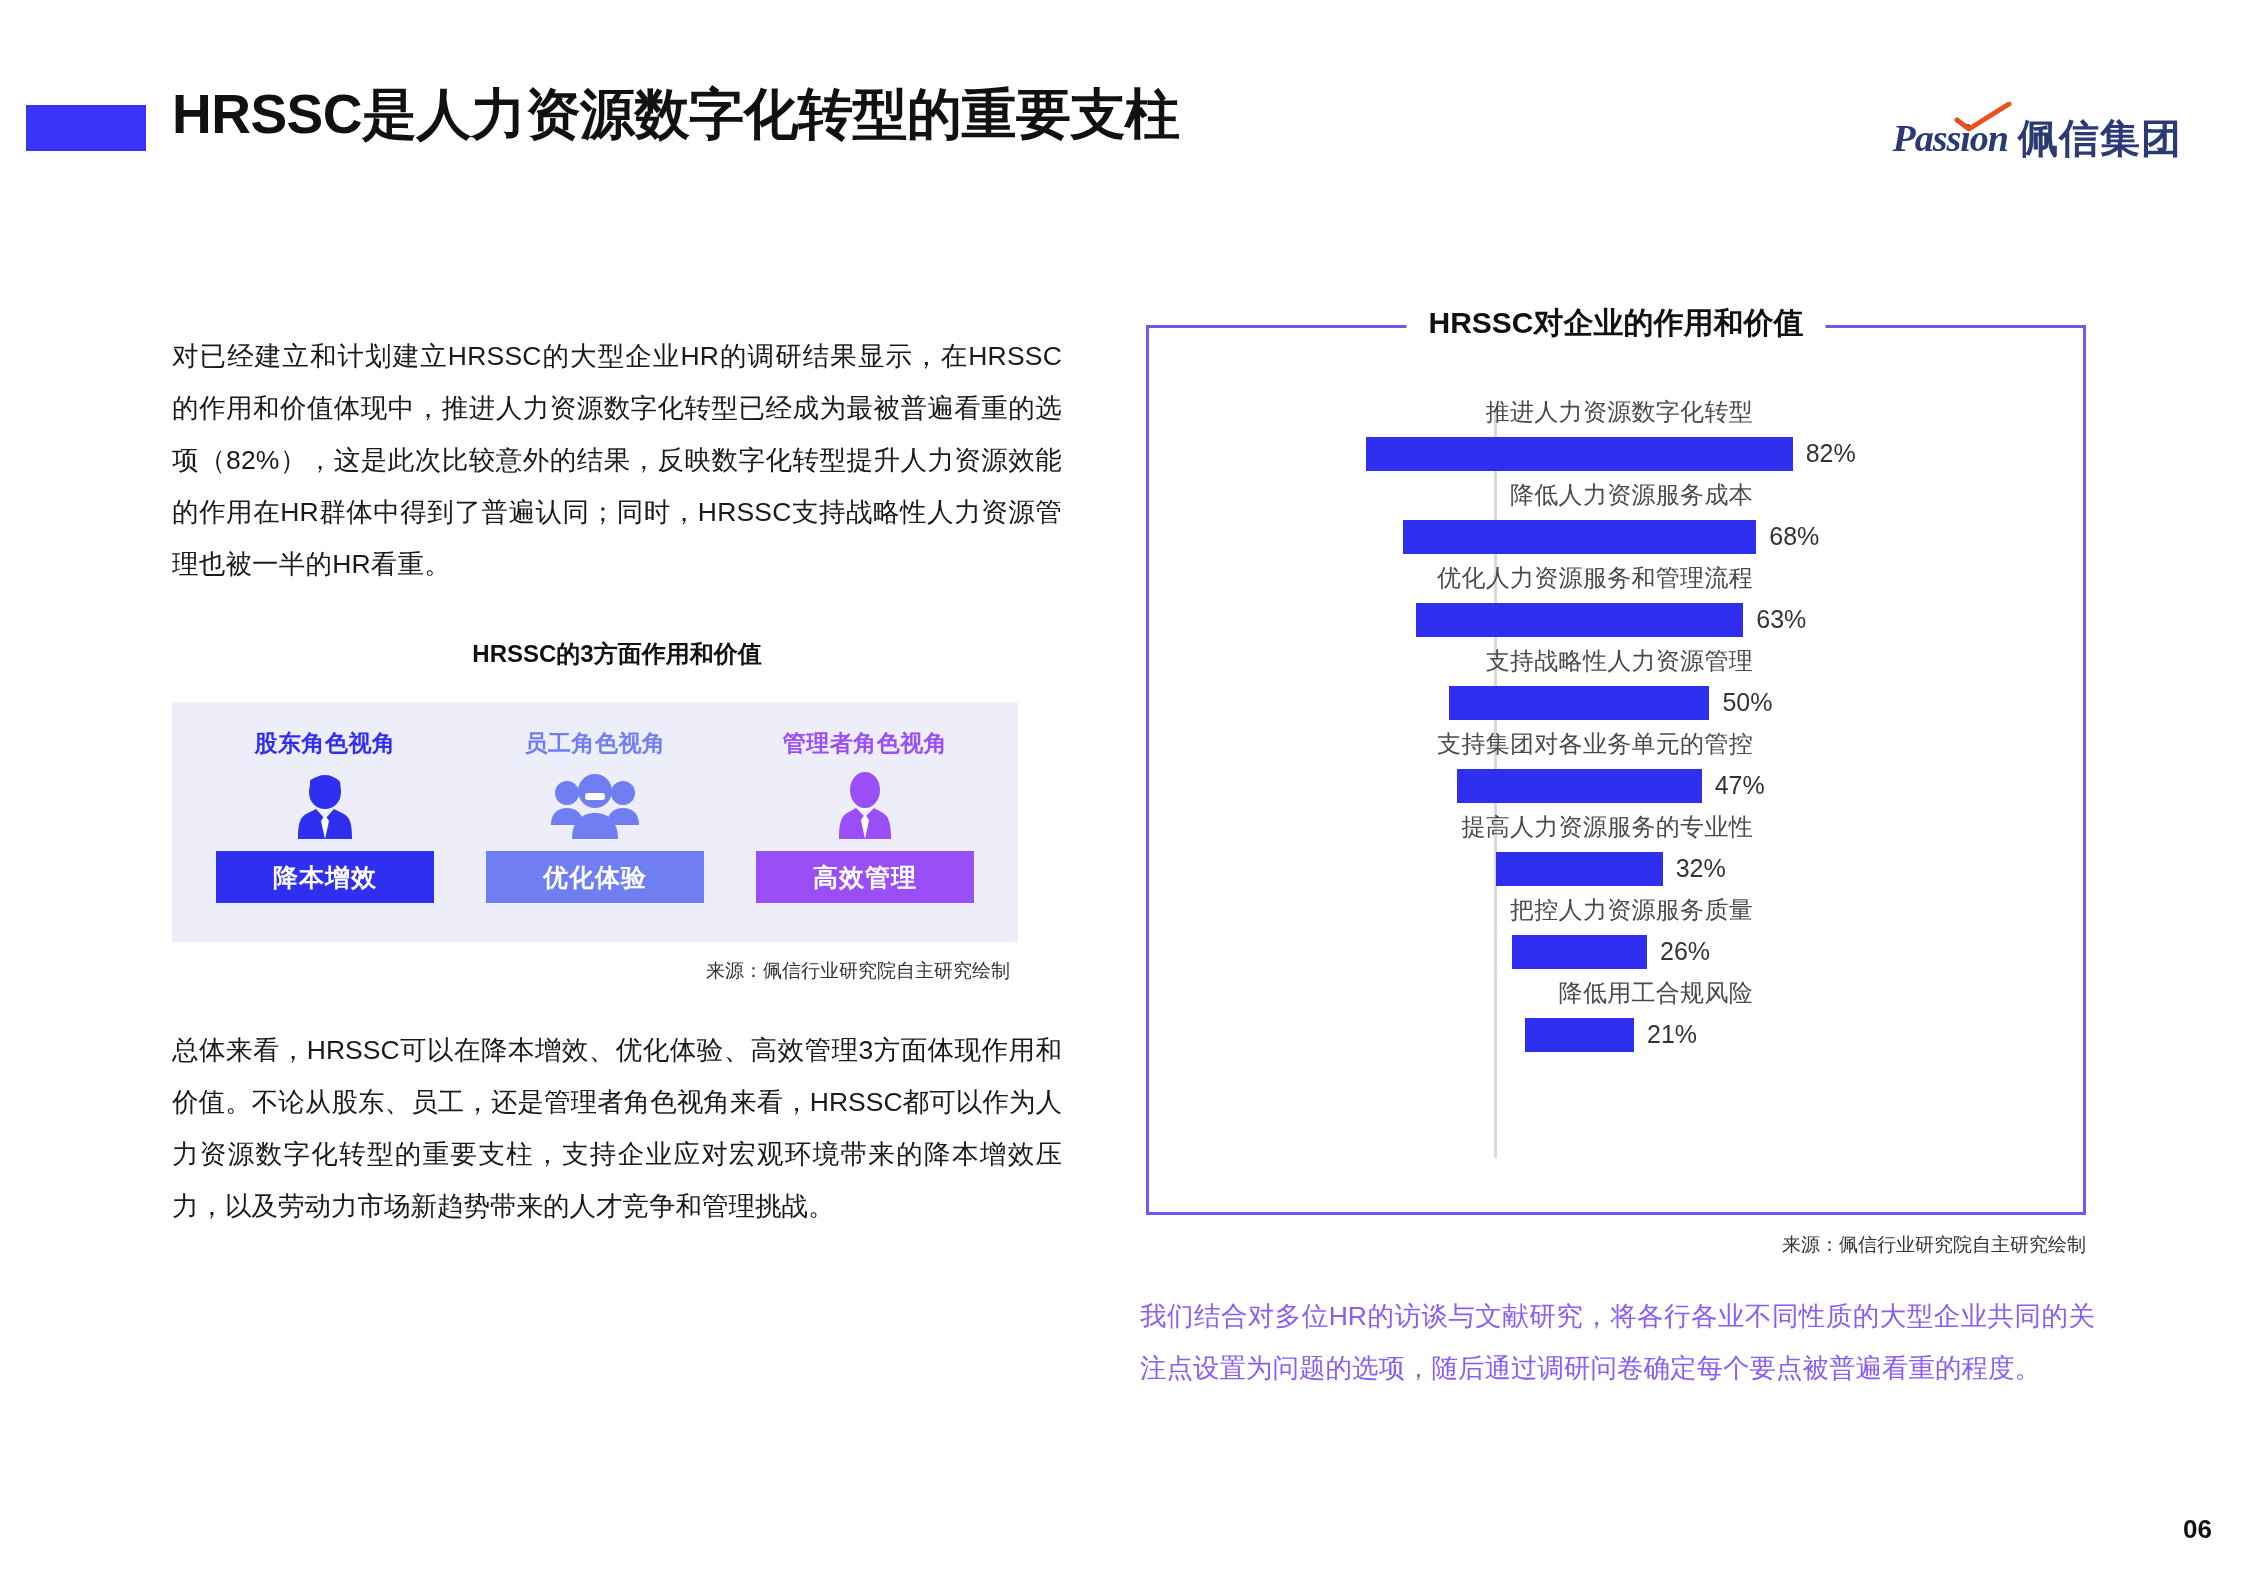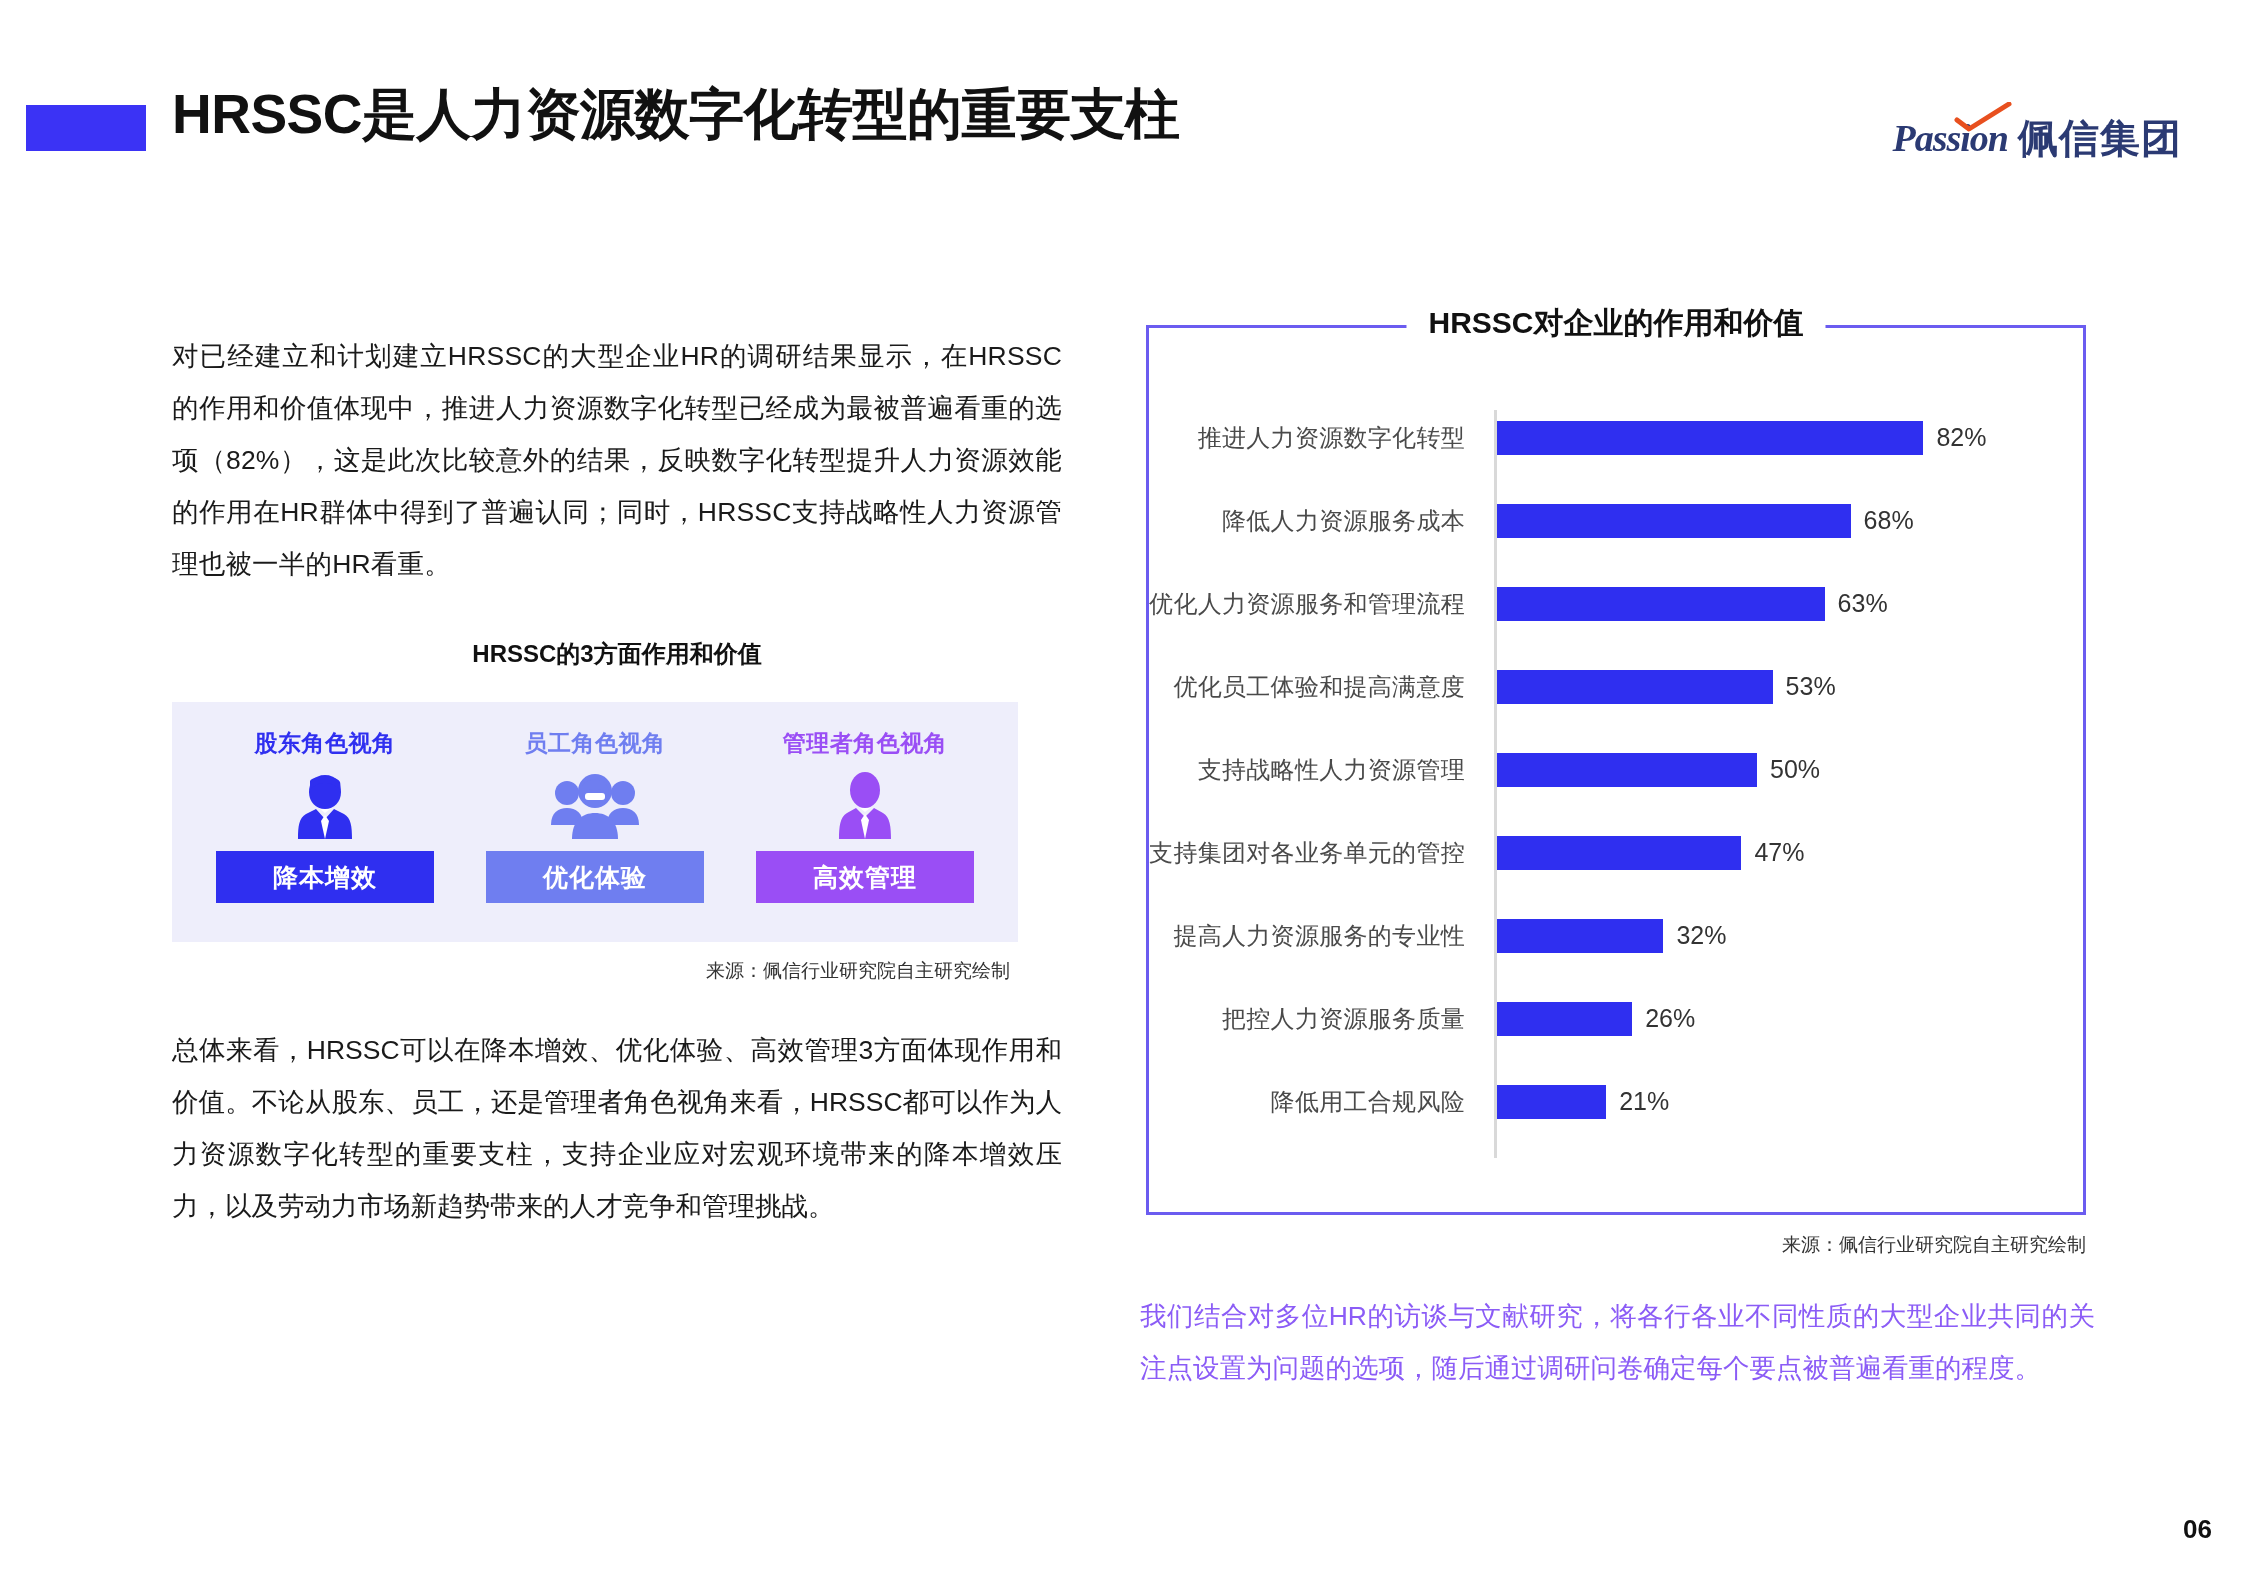--- a/index.html
+++ b/index.html
@@ -193,20 +193,21 @@
     top: 14px;
     width: 3px;
     height: 748px;
     background: #d9d9d9;
   }
   .bar-row {
     position: relative;
     height: 83px;
     display: flex;
     align-items: center;
+    flex-direction: column;
   }
   .bar-label {
     width: 332px;
     text-align: right;
     padding-right: 16px;
     font-size: 24px;
     color: #4a4a4a;
     white-space: nowrap;
     letter-spacing: 0.3px;
   }
@@ -357,27 +358,20 @@
             </div>
           </div>
           <div class="bar-row">
             <div class="bar-label">优化人力资源服务和管理流程</div>
             <div class="bar-track">
               <div class="bar-fill" style="width: 327.6px; background: rgb(47, 47, 240);"></div>
               <div class="bar-value">63%</div>
             </div>
           </div>
           <div class="bar-row">
-            <div class="bar-label">优化员工体验和提高满意度</div>
-            <div class="bar-track">
-              <div class="bar-fill" style="width: 275.6px; background: rgb(47, 47, 240);"></div>
-              <div class="bar-value">53%</div>
-            </div>
-          </div>
-          <div class="bar-row">
             <div class="bar-label">支持战略性人力资源管理</div>
             <div class="bar-track">
               <div class="bar-fill" style="width: 260px; background: rgb(47, 47, 240);"></div>
               <div class="bar-value">50%</div>
             </div>
           </div>
           <div class="bar-row">
             <div class="bar-label">支持集团对各业务单元的管控</div>
             <div class="bar-track">
               <div class="bar-fill" style="width: 244.4px; background: rgb(47, 47, 240);"></div>

